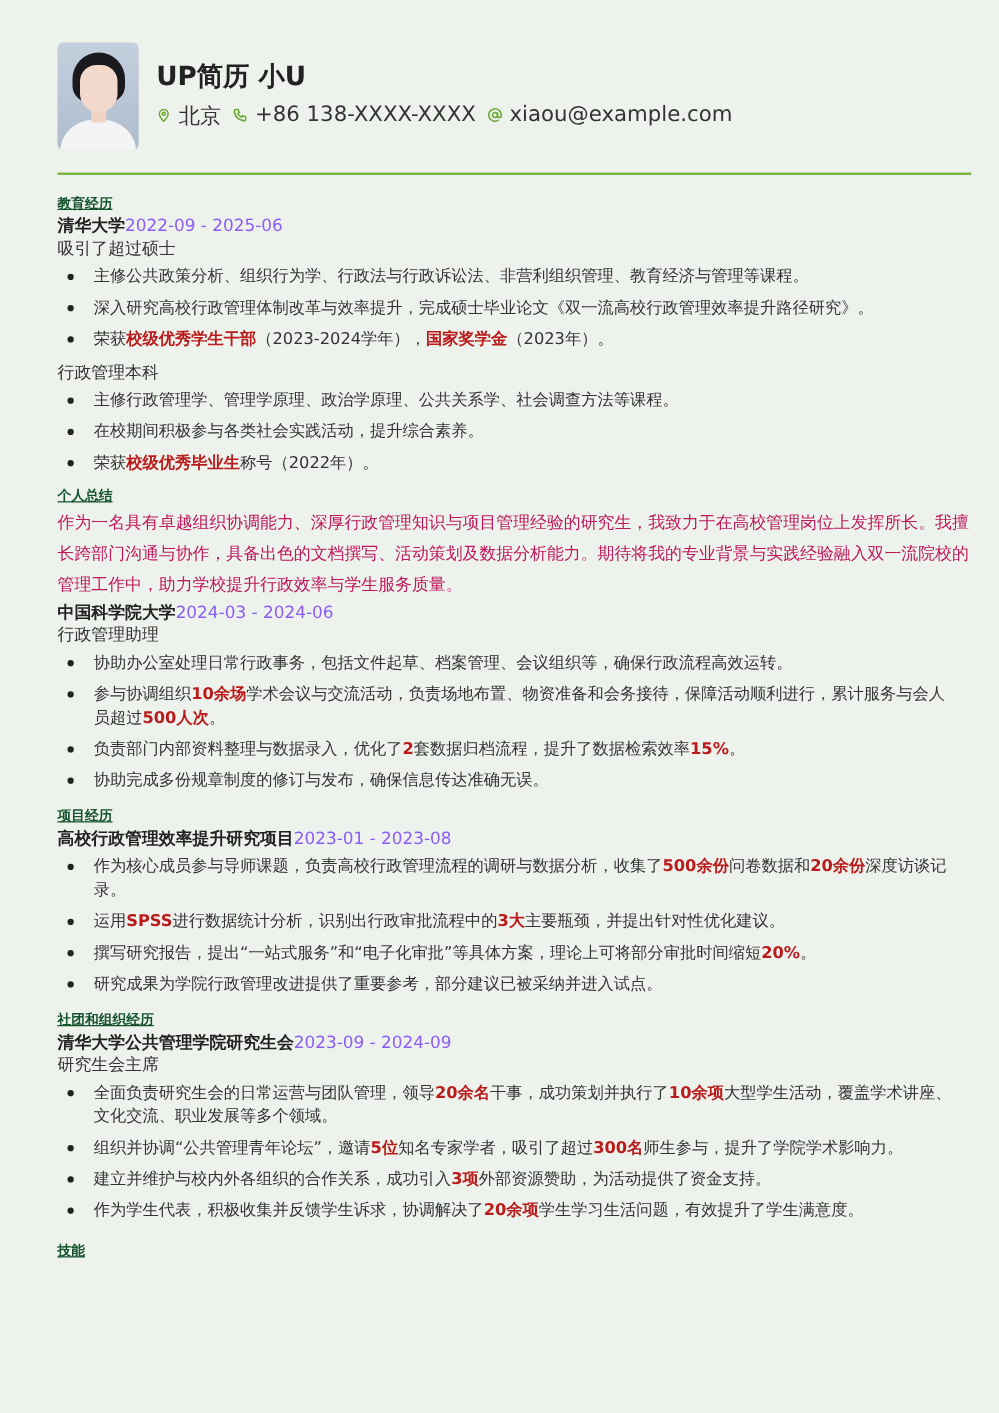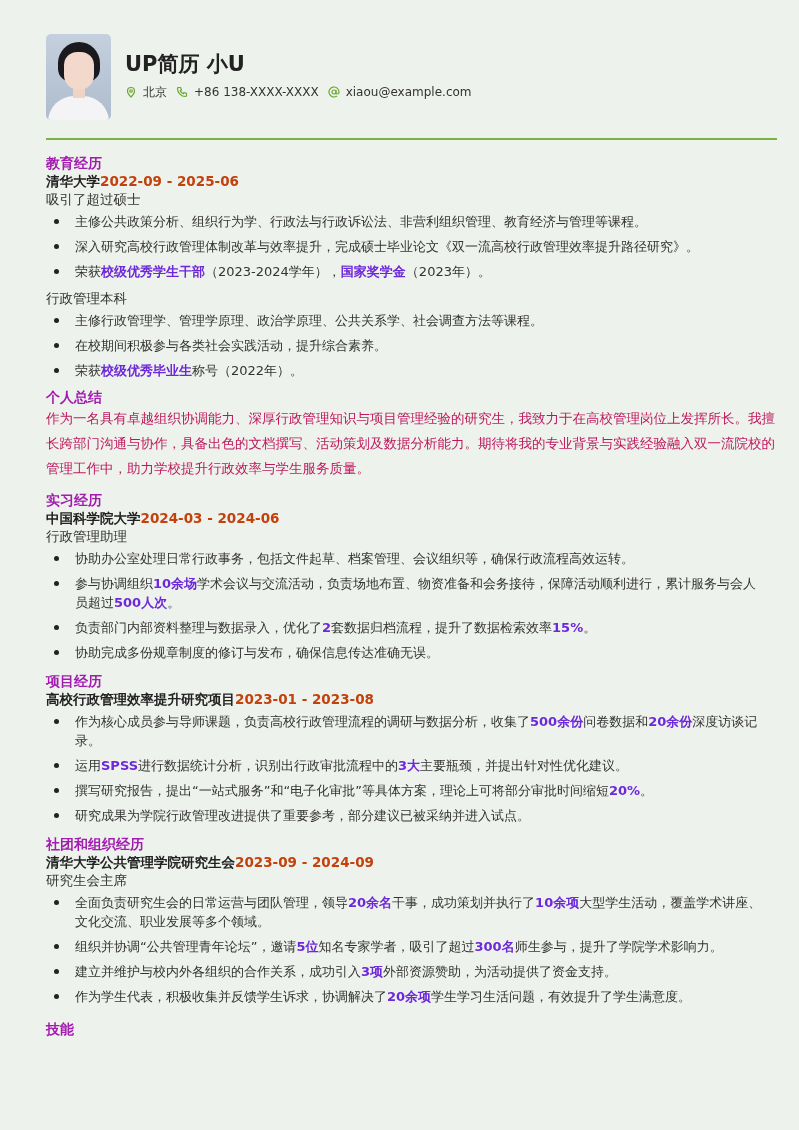--- a/index.html
+++ b/index.html
@@ -18,42 +18,42 @@
       width: 65px; height: 86px; border-radius: 5px; overflow: hidden;
       background: linear-gradient(180deg, #c5d0de 0%, #aebccd 100%);
       position: relative; flex-shrink: 0;
     }
     .avatar .hair { position: absolute; left: 12px; top: 8px; width: 42px; height: 40px; background: #1a1a1e; border-radius: 22px 22px 14px 14px; }
     .avatar .face { position: absolute; left: 18px; top: 18px; width: 30px; height: 38px; background: #f3d9cc; border-radius: 14px 14px 16px 16px; }
     .avatar .neck { position: absolute; left: 27px; top: 52px; width: 12px; height: 12px; background: #efd3c5; }
     .avatar .body { position: absolute; left: 2px; top: 62px; width: 61px; height: 30px; background: #f4f4f6; border-radius: 26px 26px 0 0; }
     .header-info { margin-left: 14px; }
     .name { font-size: 21px; font-weight: bold; color: #222; line-height: 28px; margin-top: -4px; }
-    .contacts { display: flex; align-items: center; margin-top: 6px; font-size: 12px; color: #333; }
+    .contacts { display: flex; align-items: center; margin-top: 6px; font-size: 17px; color: #333; }
     .contact { display: flex; align-items: center; margin-right: 9px; }
     .contact svg { width: 12px; height: 12px; margin-right: 6px; }
     .divider { height: 1.5px; background: #7cb342; margin-top: 18px; }
 
     
-    .section-title { color: #a21caf; font-weight: bold; font-size: 14px; line-height: 18px; margin-top: 14px; }
+    .section-title { color: #14532d; font-weight: bold; font-size: 11px; line-height: 18px; margin-top: 14px; text-decoration: underline; }
     .entry-row { display: flex; line-height: 18px; font-size: 13.5px; }
     .entry-title { font-weight: bold; color: #222; }
-    .entry-date { font-weight: bold; color: #c2410c; }
+    .entry-date { font-weight: normal; color: #8b5cf6; }
     .entry-sub { color: #333; }
     .entry-degree { color: #333; }
     ul.bullets { list-style: none; margin-top: 4px; }
     ul.bullets li {
       position: relative; padding-left: 29px; font-size: 13px; line-height: 19px;
       color: #333; margin-bottom: 6px; padding-right: 10px;
     }
     ul.bullets li::before {
       content: ""; position: absolute; left: 8px; top: 7px; width: 5px; height: 5px;
       border-radius: 50%; background: #222;
     }
-    b { font-weight: bold; color: #6d28d9; }
+    b { font-weight: bold; color: #b91c1c; }
     .summary { font-size: 13.5px; line-height: 25px; color: #be185d; margin-top: 0px; }
     .entry + .entry { margin-top: 10px; }
   </style>
 </head>
 <body>
 
 <div class="page">
 
   <div class="header">
     <div class="avatar">
@@ -119,21 +119,20 @@
         </ul>
     </div>
   </div>
 
   <div class="section">
     <div class="section-title" style="margin-top:8px">个人总结</div>
     <div class="summary">作为一名具有卓越组织协调能力、深厚行政管理知识与项目管理经验的研究生，我致力于在高校管理岗位上发挥所长。我擅长跨部门沟通与协作，具备出色的文档撰写、活动策划及数据分析能力。期待将我的专业背景与实践经验融入双一流院校的管理工作中，助力学校提升行政效率与学生服务质量。</div>
   </div>
 
   <div class="section">
-    <div class="section-title" style="margin-top:10px">实习经历</div>
     <div class="entry">
       <div class="entry-row">
           <span class="entry-title">中国科学院大学</span>
           <span class="entry-date">2024-03 - 2024-06</span>
         </div>
       <div class="entry-row">
           <span class="entry-sub">行政管理助理</span>
         </div>
       <ul class="bullets">
           <li><span>协助办公室处理日常行政事务，包括文件起草、档案管理、会议组织等，确保行政流程高效运转。</span></li>

